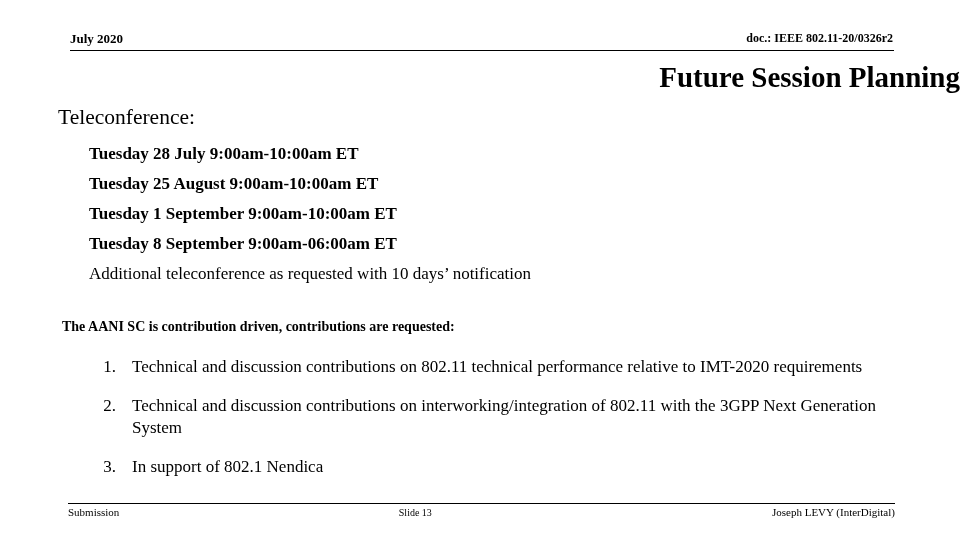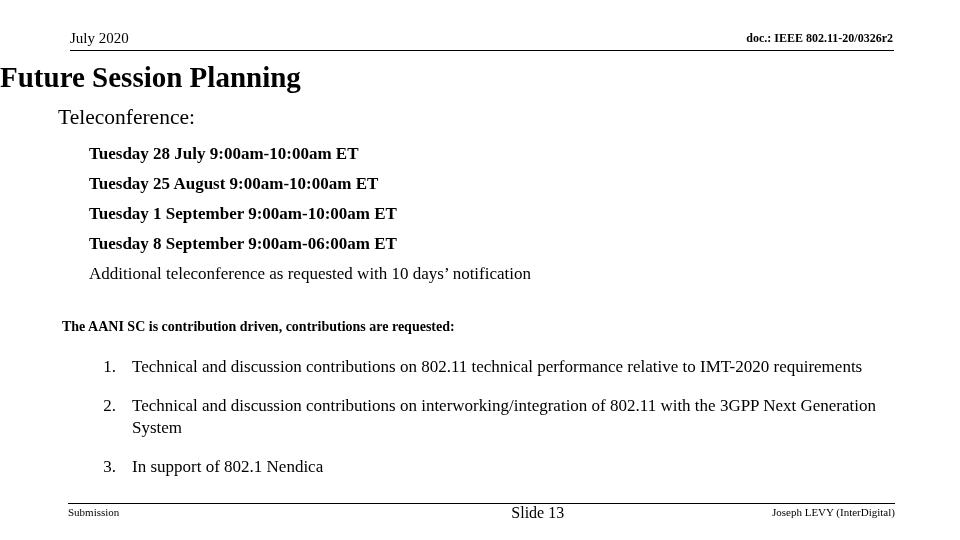--- a/index.html
+++ b/index.html
@@ -27,41 +27,41 @@
     left: 70px;
     top: 30px;
     width: 824px;
     height: 20px;
     border-bottom: 1.5px solid #000000;
     display: flex;
     align-items: flex-start;
     justify-content: space-between;
   }
   .header-left {
-    font-size: 15px;
-    font-weight: normal;
+    font-size: 13px;
+    font-weight: bold;
     line-height: 17px;
     white-space: nowrap;
     letter-spacing: 0px;
   }
   .header-right {
     font-size: 12px;
     font-weight: bold;
     line-height: 17px;
     white-space: nowrap;
     padding-right: 1px;
   }
 
   
   .slide-title {
     position: absolute;
     left: 0;
     top: 60px;
     width: 960px;
-    text-align: left;
+    text-align: right;
     font-size: 29px;
     font-weight: bold;
     line-height: 34px;
     white-space: nowrap;
   }
 
   
   .body-area {
     position: absolute;
     left: 0;
@@ -148,26 +148,26 @@
   }
   .footer-left {
     font-size: 11px;
     line-height: 13px;
     white-space: nowrap;
     flex: 0 0 auto;
     width: 40%;
     text-align: left;
   }
   .footer-center {
-    font-size: 16px;
+    font-size: 10px;
     line-height: 13px;
     white-space: nowrap;
     flex: 0 0 auto;
     width: 20%;
-    text-align: right;
+    text-align: left;
   }
   .footer-right {
     font-size: 11px;
     line-height: 13px;
     white-space: nowrap;
     flex: 0 0 auto;
     width: 40%;
     text-align: right;
   }
 </style>

